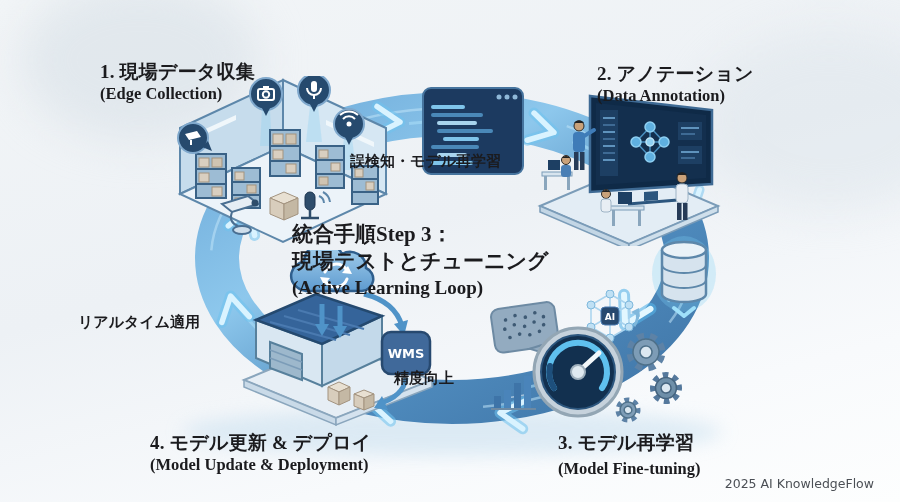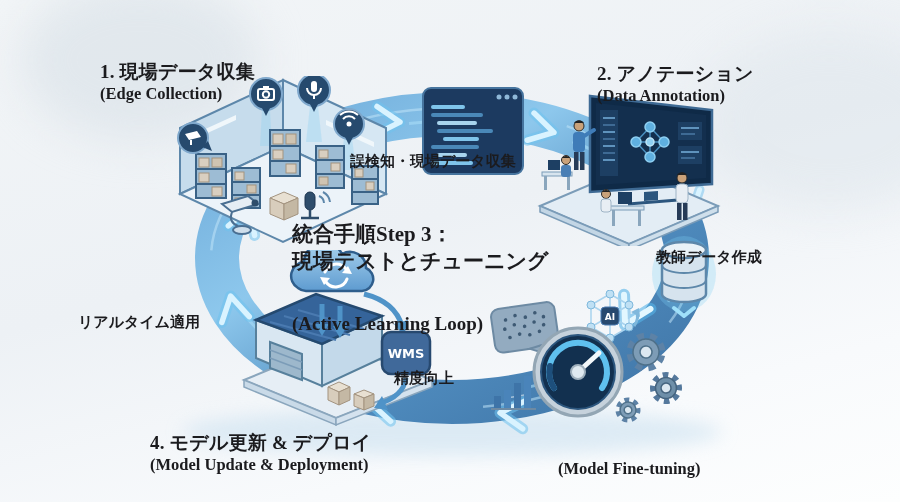--- a/index.html
+++ b/index.html
@@ -432,29 +432,30 @@
       </g>
     </svg>
   </div>
 
   <div class="lbl step-title" style="left:100px;top:60px;width:210px;">1. 現場データ収集</div>
   <div class="lbl step-sub" style="left:100px;top:84px;width:210px;">(Edge Collection)</div>
 
   <div class="lbl step-title" style="left:597px;top:62px;width:205px;">2. アノテーション</div>
   <div class="lbl step-sub" style="left:597px;top:86px;width:205px;">(Data Annotation)</div>
 
-  <div class="lbl flow-lbl" style="left:350px;top:152px;width:205px;">誤検知・現場データ収集</div>
-  <div class="lbl flow-lbl" style="left:656px;top:248px;width:170px;">教師データ作成</div>
+  <div class="lbl flow-lbl" style="left:350px;top:152px;width:205px;">誤検知・モデル再学習</div>
 
   <div class="lbl center-ttl" style="left:292px;top:221px;width:320px;">統合手順Step 3：</div>
   <div class="lbl center-ttl" style="left:292px;top:248px;width:320px;">現場テストとチューニング</div>
-  <div class="lbl center-sub" style="left:292px;top:276px;width:320px;margin-top:36px;">(Active Learning Loop)</div>
+  <div class="lbl center-sub" style="left:292px;top:276px;width:320px;">(Active Learning Loop)</div>
 
   <div class="lbl flow-lbl" style="left:78px;top:313px;width:190px;">リアルタイム適用</div>
 
   <div class="lbl flow-lbl" style="left:394px;top:369px;width:104px;">精度向上</div>
 
   <div class="lbl step-title" style="left:150px;top:431px;width:255px;">4. モデル更新 &amp; デプロイ</div>
   <div class="lbl step-sub" style="left:150px;top:455px;width:255px;">(Model Update &amp; Deployment)</div>
 
+  <div class="lbl step-title" style="left:558px;top:431px;width:210px;">3. モデル再学習</div>
   <div class="lbl step-sub" style="left:558px;top:459px;width:210px;">(Model Fine-tuning)</div>
 
+  <div class="footer">2025 AI KnowledgeFlow</div>
 </div>
 
 </body></html>

